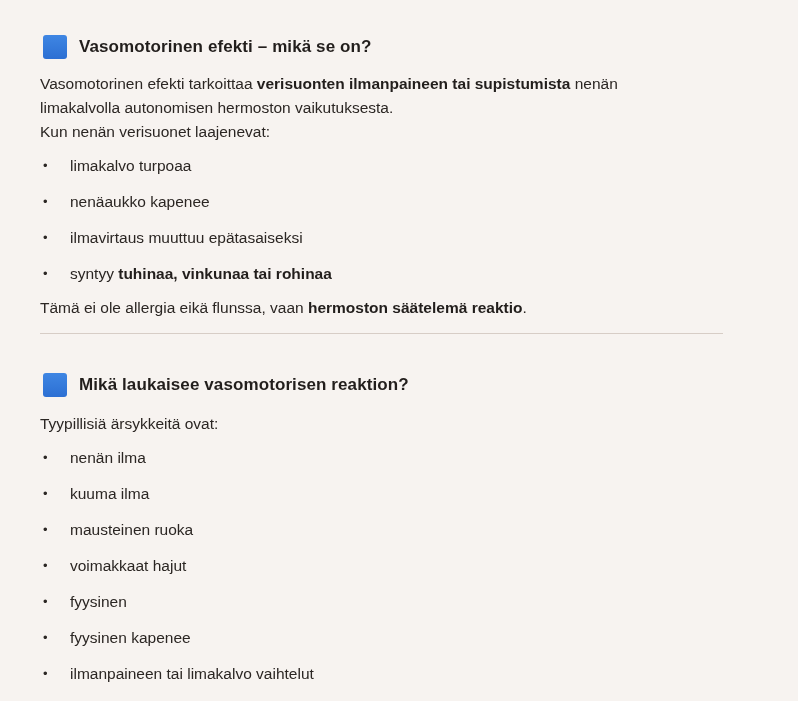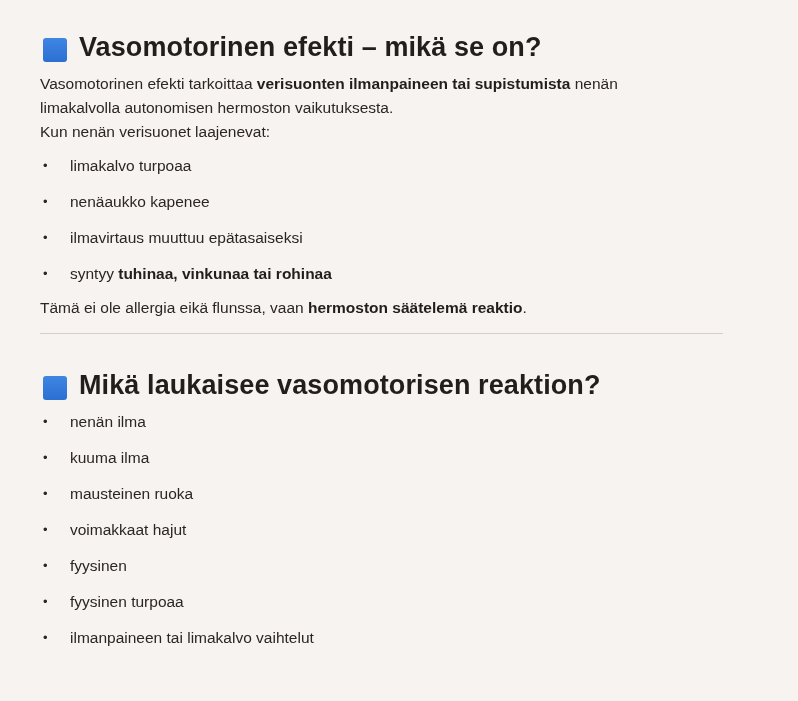--- a/index.html
+++ b/index.html
@@ -14,25 +14,25 @@
       font-family: "Liberation Sans", "DejaVu Sans", sans-serif;
       color: #2b2623;
     }
     .content {
       position: relative;
       padding-left: 40px;
       width: 683px;
     }
     h2.section-title {
       margin: 0;
-      font-size: 27px;
+      font-size: 17px;
       font-weight: 700;
       color: #221e1c;
       display: flex;
-      align-items: flex-end;
+      align-items: center;
       letter-spacing: 0.1px;
       line-height: 30px;
     }
     .sq-icon {
       display: inline-block;
       width: 24px;
       height: 24px;
       border-radius: 3px;
       background: linear-gradient(180deg, #3f86e3 0%, #2c6fd3 100%);
       margin-left: 3px;
@@ -114,20 +114,21 @@
   </section>
 
   <hr class="divider" style="margin-top:13px;">
 
   <section style="padding-top:36px;">
     <h2 class="section-title">
       <span class="sq-icon"></span>
       <span>Mikä laukaisee vasomotorisen reaktion?</span>
     </h2>
 
+    <p style="margin-top:12px;">Tyypillisiä ärsykkeitä ovat:</p>
 
     <ul class="bullets" style="margin-top:10px;">
       <li>
         <span class="dot">•</span>
         <span>nenän ilma</span>
       </li>
       <li>
         <span class="dot">•</span>
         <span>kuuma ilma</span>
       </li>
@@ -138,21 +139,21 @@
       <li>
         <span class="dot">•</span>
         <span>voimakkaat hajut</span>
       </li>
       <li>
         <span class="dot">•</span>
         <span>fyysinen</span>
       </li>
       <li>
         <span class="dot">•</span>
-        <span>fyysinen turpoaa</span>
+        <span>fyysinen kapenee</span>
       </li>
       <li>
         <span class="dot">•</span>
         <span>ilmanpaineen tai limakalvo vaihtelut</span>
       </li>
     </ul>
   </section>
 
 </div>
 

